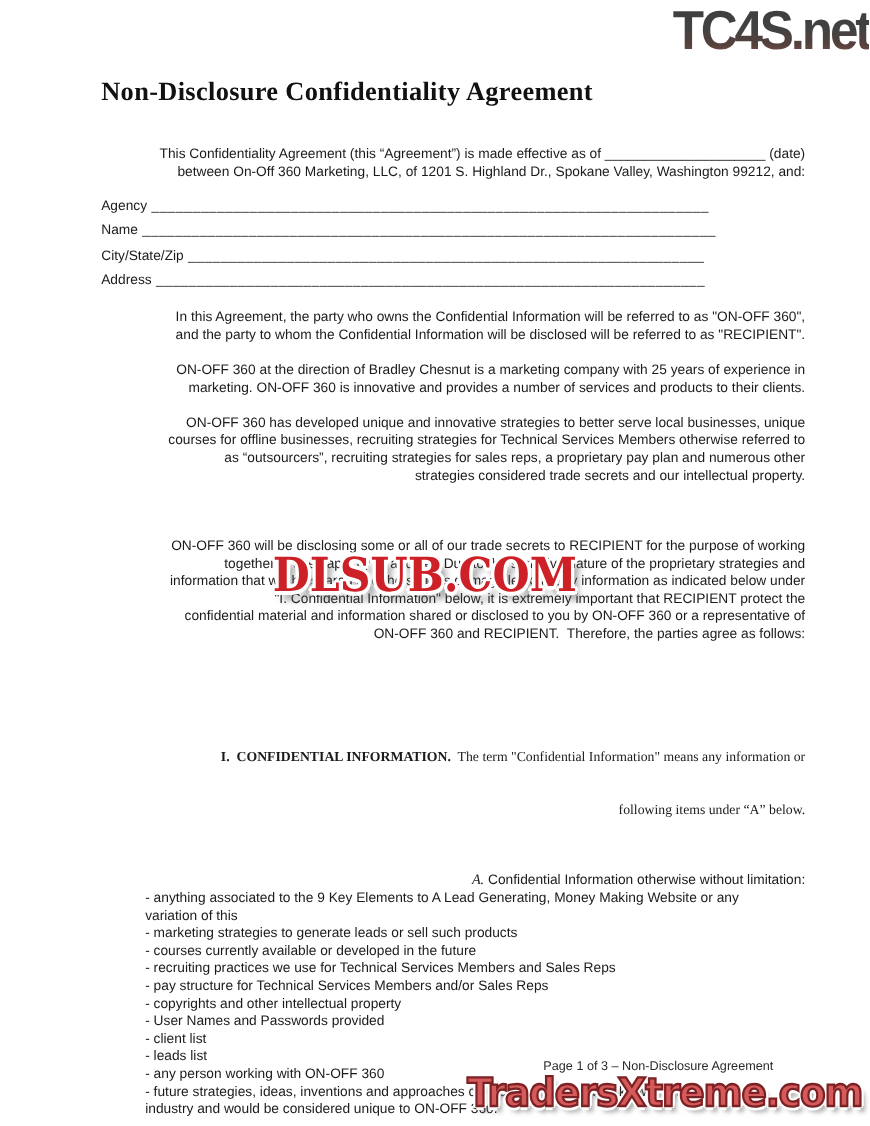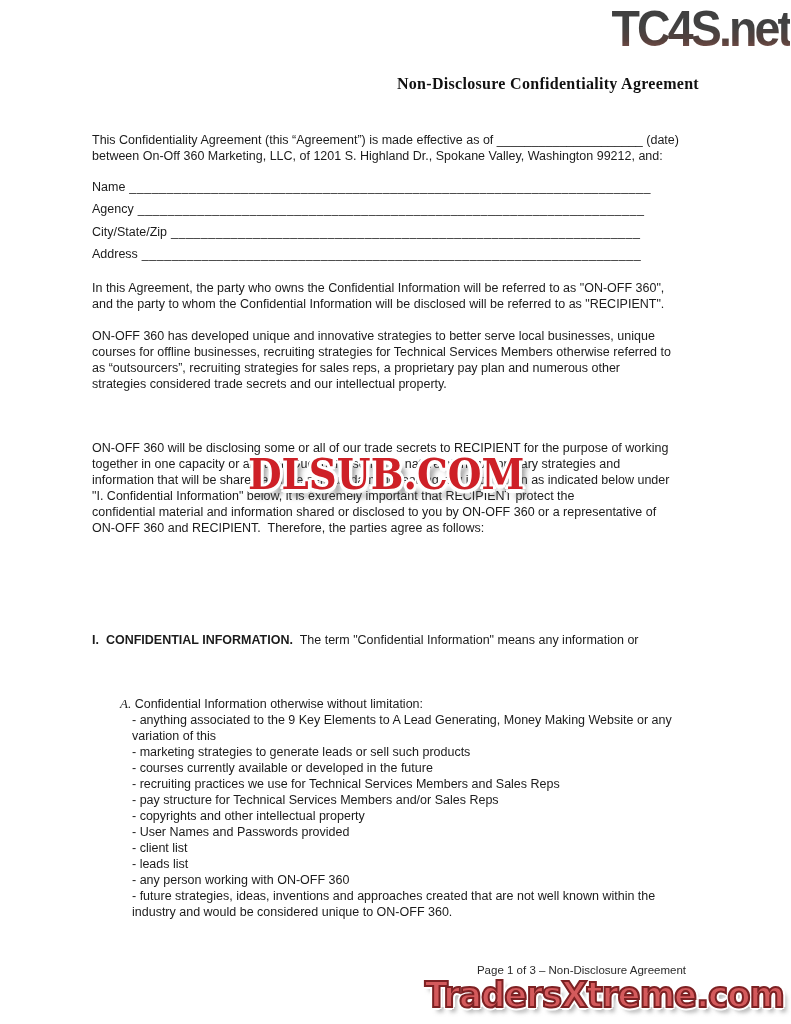--- a/index.html
+++ b/index.html
@@ -16,30 +16,30 @@
   }
   .content {
     position: absolute;
     left: 92px;
     top: 0;
     width: 640px;
   }
   .doc-title {
     font-family: "Liberation Serif", serif;
     font-weight: bold;
-    font-size: 16px;
+    font-size: 24px;
     line-height: 28px;
     letter-spacing: 0.3px;
-    text-align: right;
+    text-align: left;
     margin: 70px 0 0 0;
     width: 607px;
     color: #111;
   }
-  .para { margin: 16px 0 0 0; white-space: pre; }
-  .para .line { white-space: pre; }
+  .para { margin: 16px 0 0 0; white-space: pre; text-align: right; }
+  .para .line { white-space: pre; font-family: Liberation Serif, serif; }
   .rel { position: relative; }
   .b { font-weight: bold; }
   .ital { font-style: italic; font-family: "Liberation Serif", serif; font-size: 13px; }
 
   .form-block { margin-top: 12px; }
   .frow { line-height: 22.3px; white-space: pre; }
   .fline { color: #2a2a2a; letter-spacing: 0.5px; }
 
   .itemA { padding-left: 28px; }
   .list { padding-left: 40px; white-space: pre; margin-top: 0; }
@@ -97,68 +97,71 @@
       -3px 0 0 #ffffff, 3px 0 0 #ffffff, 0 -3px 0 #ffffff, 0 3px 0 #ffffff,
       -2px -2px 0 #ffffff, 2px -2px 0 #ffffff, -2px 2px 0 #ffffff, 2px 2px 0 #ffffff,
       4px 5px 4px rgba(110, 110, 110, 0.55);
     transform: scale(1, 1.05);
     transform-origin: bottom right;
   }
 
   .page-label {
     position: absolute;
     top: 963px;
-    right: 105px;
+    right: 88px;
     font-size: 11.5px;
     line-height: 14px;
     color: #2a2a2a;
   }
 </style>
 </head>
 <body>
 
 <div class="page">
 
   <div class="tc4s">TC4S.net</div>
 
   <div class="content">
 
     <h1 class="doc-title">Non-Disclosure Confidentiality Agreement</h1>
 
     <div class="para" style="margin-top:34px">This Confidentiality Agreement (this “Agreement”) is made effective as of _____________________ (date)
 between On-Off 360 Marketing, LLC, of 1201 S. Highland Dr., Spokane Valley, Washington 99212, and:</div>
 
     <div class="form-block">
+      <div class="frow"><span>Agency</span><span class="fline"> ____________________________________________________________________</span></div>
       <div class="frow"><span>Name</span><span class="fline"> ______________________________________________________________________</span></div>
-      <div class="frow"><span>Agency</span><span class="fline"> ____________________________________________________________________</span></div>
       <div class="frow"><span>City/State/Zip</span><span class="fline"> _______________________________________________________________</span></div>
       <div class="frow"><span>Address</span><span class="fline"> ___________________________________________________________________</span></div>
     </div>
 
     <div class="para" style="margin-top:15px">In this Agreement, the party who owns the Confidential Information will be referred to as "ON-OFF 360",
 and the party to whom the Confidential Information will be disclosed will be referred to as "RECIPIENT".</div>
 
+    <div class="para">ON-OFF 360 at the direction of Bradley Chesnut is a marketing company with 25 years of experience in
+marketing. ON-OFF 360 is innovative and provides a number of services and products to their clients.</div>
 
     <div class="para">ON-OFF 360 has developed unique and innovative strategies to better serve local businesses, unique
 courses for offline businesses, recruiting strategies for Technical Services Members otherwise referred to
 as “outsourcers”, recruiting strategies for sales reps, a proprietary pay plan and numerous other
 strategies considered trade secrets and our intellectual property.</div>
 
     <div class="para rel">
       <div>ON-OFF 360 will be disclosing some or all of our trade secrets to RECIPIENT for the purpose of working
 together in one capacity or another. Due to the sensitive nature of the proprietary strategies and
 information that will be shared and the serious damage leaking any information as indicated below under
 "I. Confidential Information" below, it is extremely important that RECIPIENT protect the
 confidential material and information shared or disclosed to you by ON-OFF 360 or a representative of
 ON-OFF 360 and RECIPIENT.  Therefore, the parties agree as follows:</div>
       <div class="dlsub">DLSUB.COM</div>
     </div>
 
     <div class="para">
       <div class="line"><span class="b">I.  CONFIDENTIAL INFORMATION.</span><span>  The term "Confidential Information" means any information or</span></div>
+      <div class="line">following items under “A” below.</div>
     </div>
 
     <div class="para itemA"><span class="ital">A.</span><span> Confidential Information otherwise without limitation:</span></div>
 
     <div class="list">- anything associated to the 9 Key Elements to A Lead Generating, Money Making Website or any
 variation of this
 - marketing strategies to generate leads or sell such products
 - courses currently available or developed in the future
 - recruiting practices we use for Technical Services Members and Sales Reps
 - pay structure for Technical Services Members and/or Sales Reps

